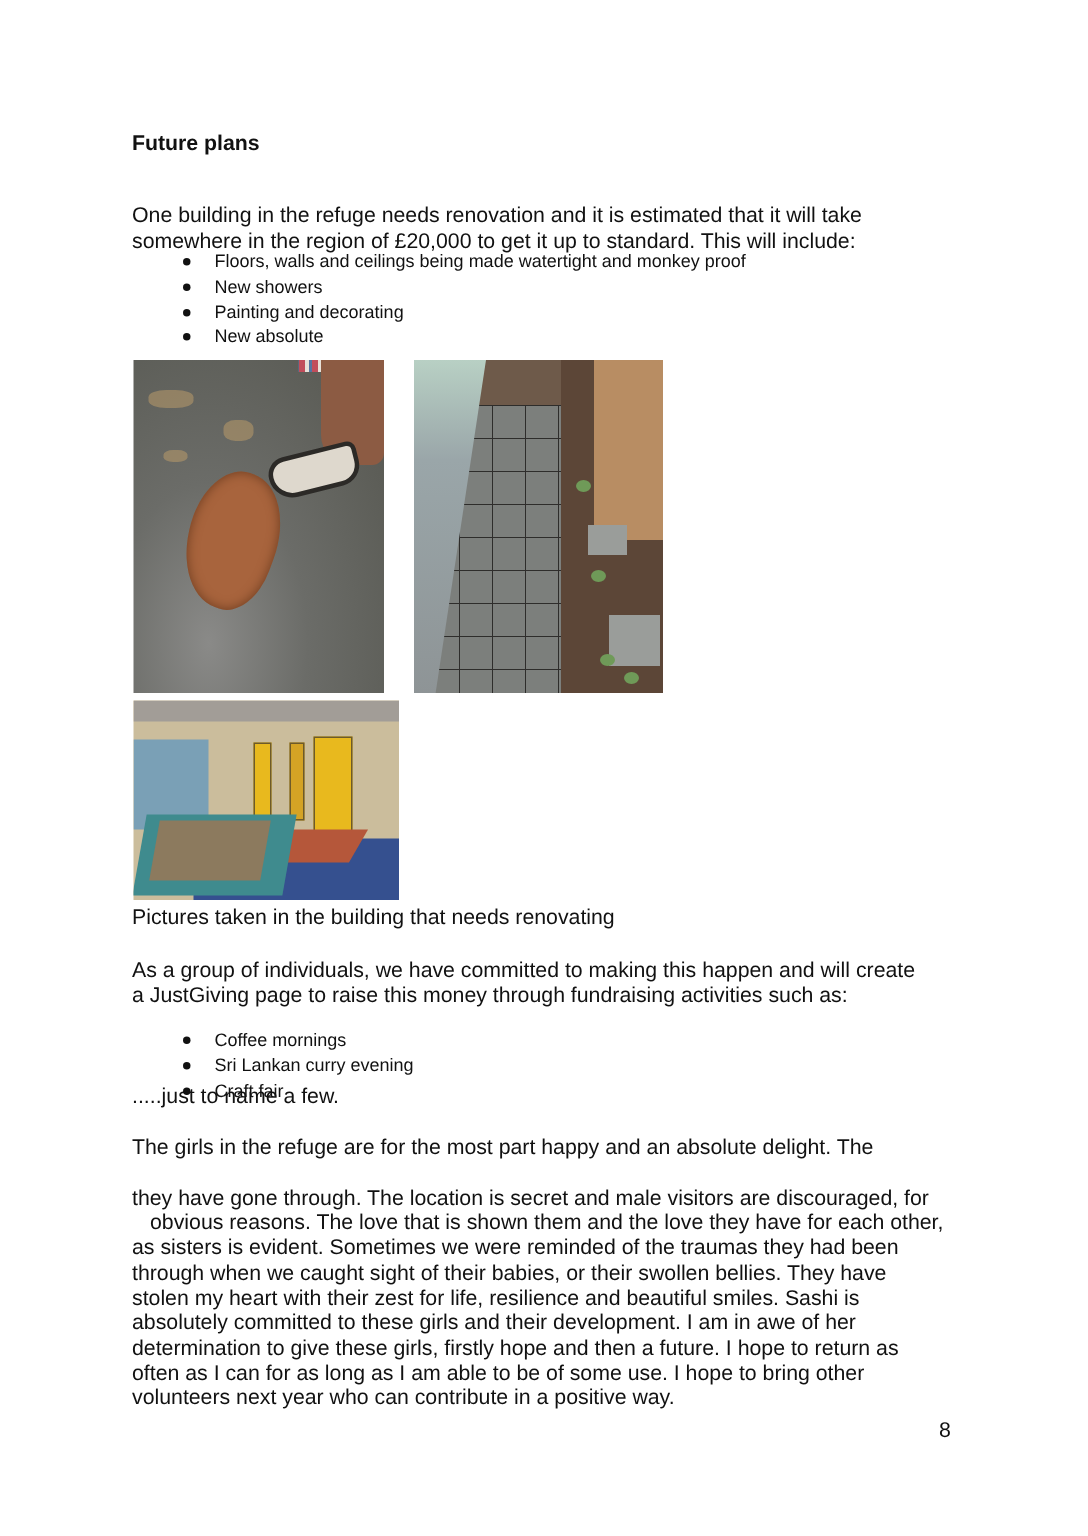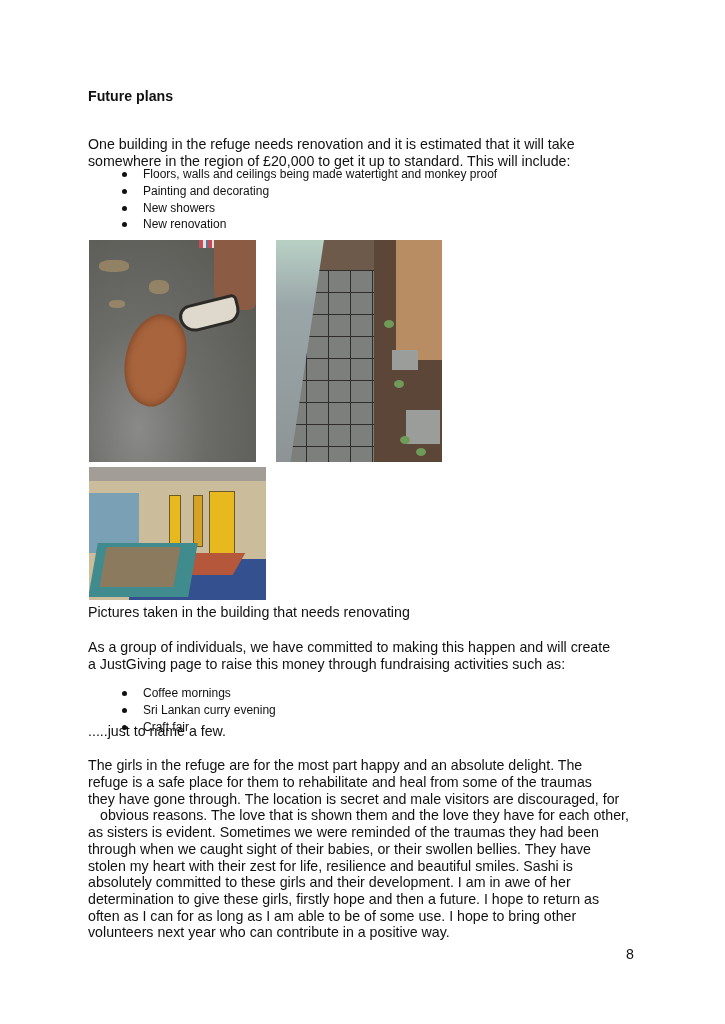--- a/index.html
+++ b/index.html
@@ -50,23 +50,23 @@
 
 <div class="page">
 
   <div class="heading">Future plans</div>
 
   <div class="txt" style="top:136px;">One building in the refuge needs renovation and it is estimated that it will take</div>
   <div class="txt" style="top:153px;">somewhere in the region of £20,000 to get it up to standard. This will include:</div>
 
   <ul class="bullets" style="top:154px;">
     <li style="margin-top:0">Floors, walls and ceilings being made watertight and monkey proof</li>
+    <li>New showers</li>
     <li>Painting and decorating</li>
-    <li>New showers</li>
-    <li>New renovation</li>
+    <li>New absolute</li>
   </ul>
 
   <div class="photo" id="p1">
     <div class="patch" style="left:10px;top:20px;width:30px;height:12px;"></div>
     <div class="patch" style="left:60px;top:40px;width:20px;height:14px;"></div>
     <div class="patch" style="left:20px;top:60px;width:16px;height:8px;"></div>
     <div class="skirt"></div>
     <div class="leg"></div>
     <div class="sandal"></div>
     <div class="hole"></div>
@@ -104,21 +104,20 @@
 
   <ul class="bullets" style="top:673px;">
     <li>Coffee mornings</li>
     <li>Sri Lankan curry evening</li>
     <li>Craft fair</li>
   </ul>
 
   <div class="txt" style="top:723px;text-align:right;">.....just to name a few.</div>
 
   <div class="txt" style="top:757px;">The girls in the refuge are for the most part happy and an absolute delight. The</div>
-  <div class="txt" style="top:774px;">refuge is a safe place for them to rehabilitate and heal from some of the traumas</div>
   <div class="txt" style="top:791px;">they have gone through. The location is secret and male visitors are discouraged, for</div>
   <div class="txt" style="top:807px;margin-left:12px;">obvious reasons.  The love that is shown them and the love they have for each other,</div>
   <div class="txt" style="top:824px;">as sisters is evident. Sometimes we were reminded of the traumas they had been</div>
   <div class="txt" style="top:841px;">through when we caught sight of their babies, or their swollen bellies. They have</div>
   <div class="txt" style="top:858px;">stolen my heart with their zest for life, resilience and beautiful smiles. Sashi is</div>
   <div class="txt" style="top:874px;">absolutely committed to these girls and their development. I am in awe of her</div>
   <div class="txt" style="top:891px;">determination to give these girls, firstly hope and then a future. I hope to return as</div>
   <div class="txt" style="top:908px;">often as I can for as long as I am able to be of some use. I hope to bring other</div>
   <div class="txt" style="top:924px;">volunteers next year who can contribute in a positive way.</div>
 

